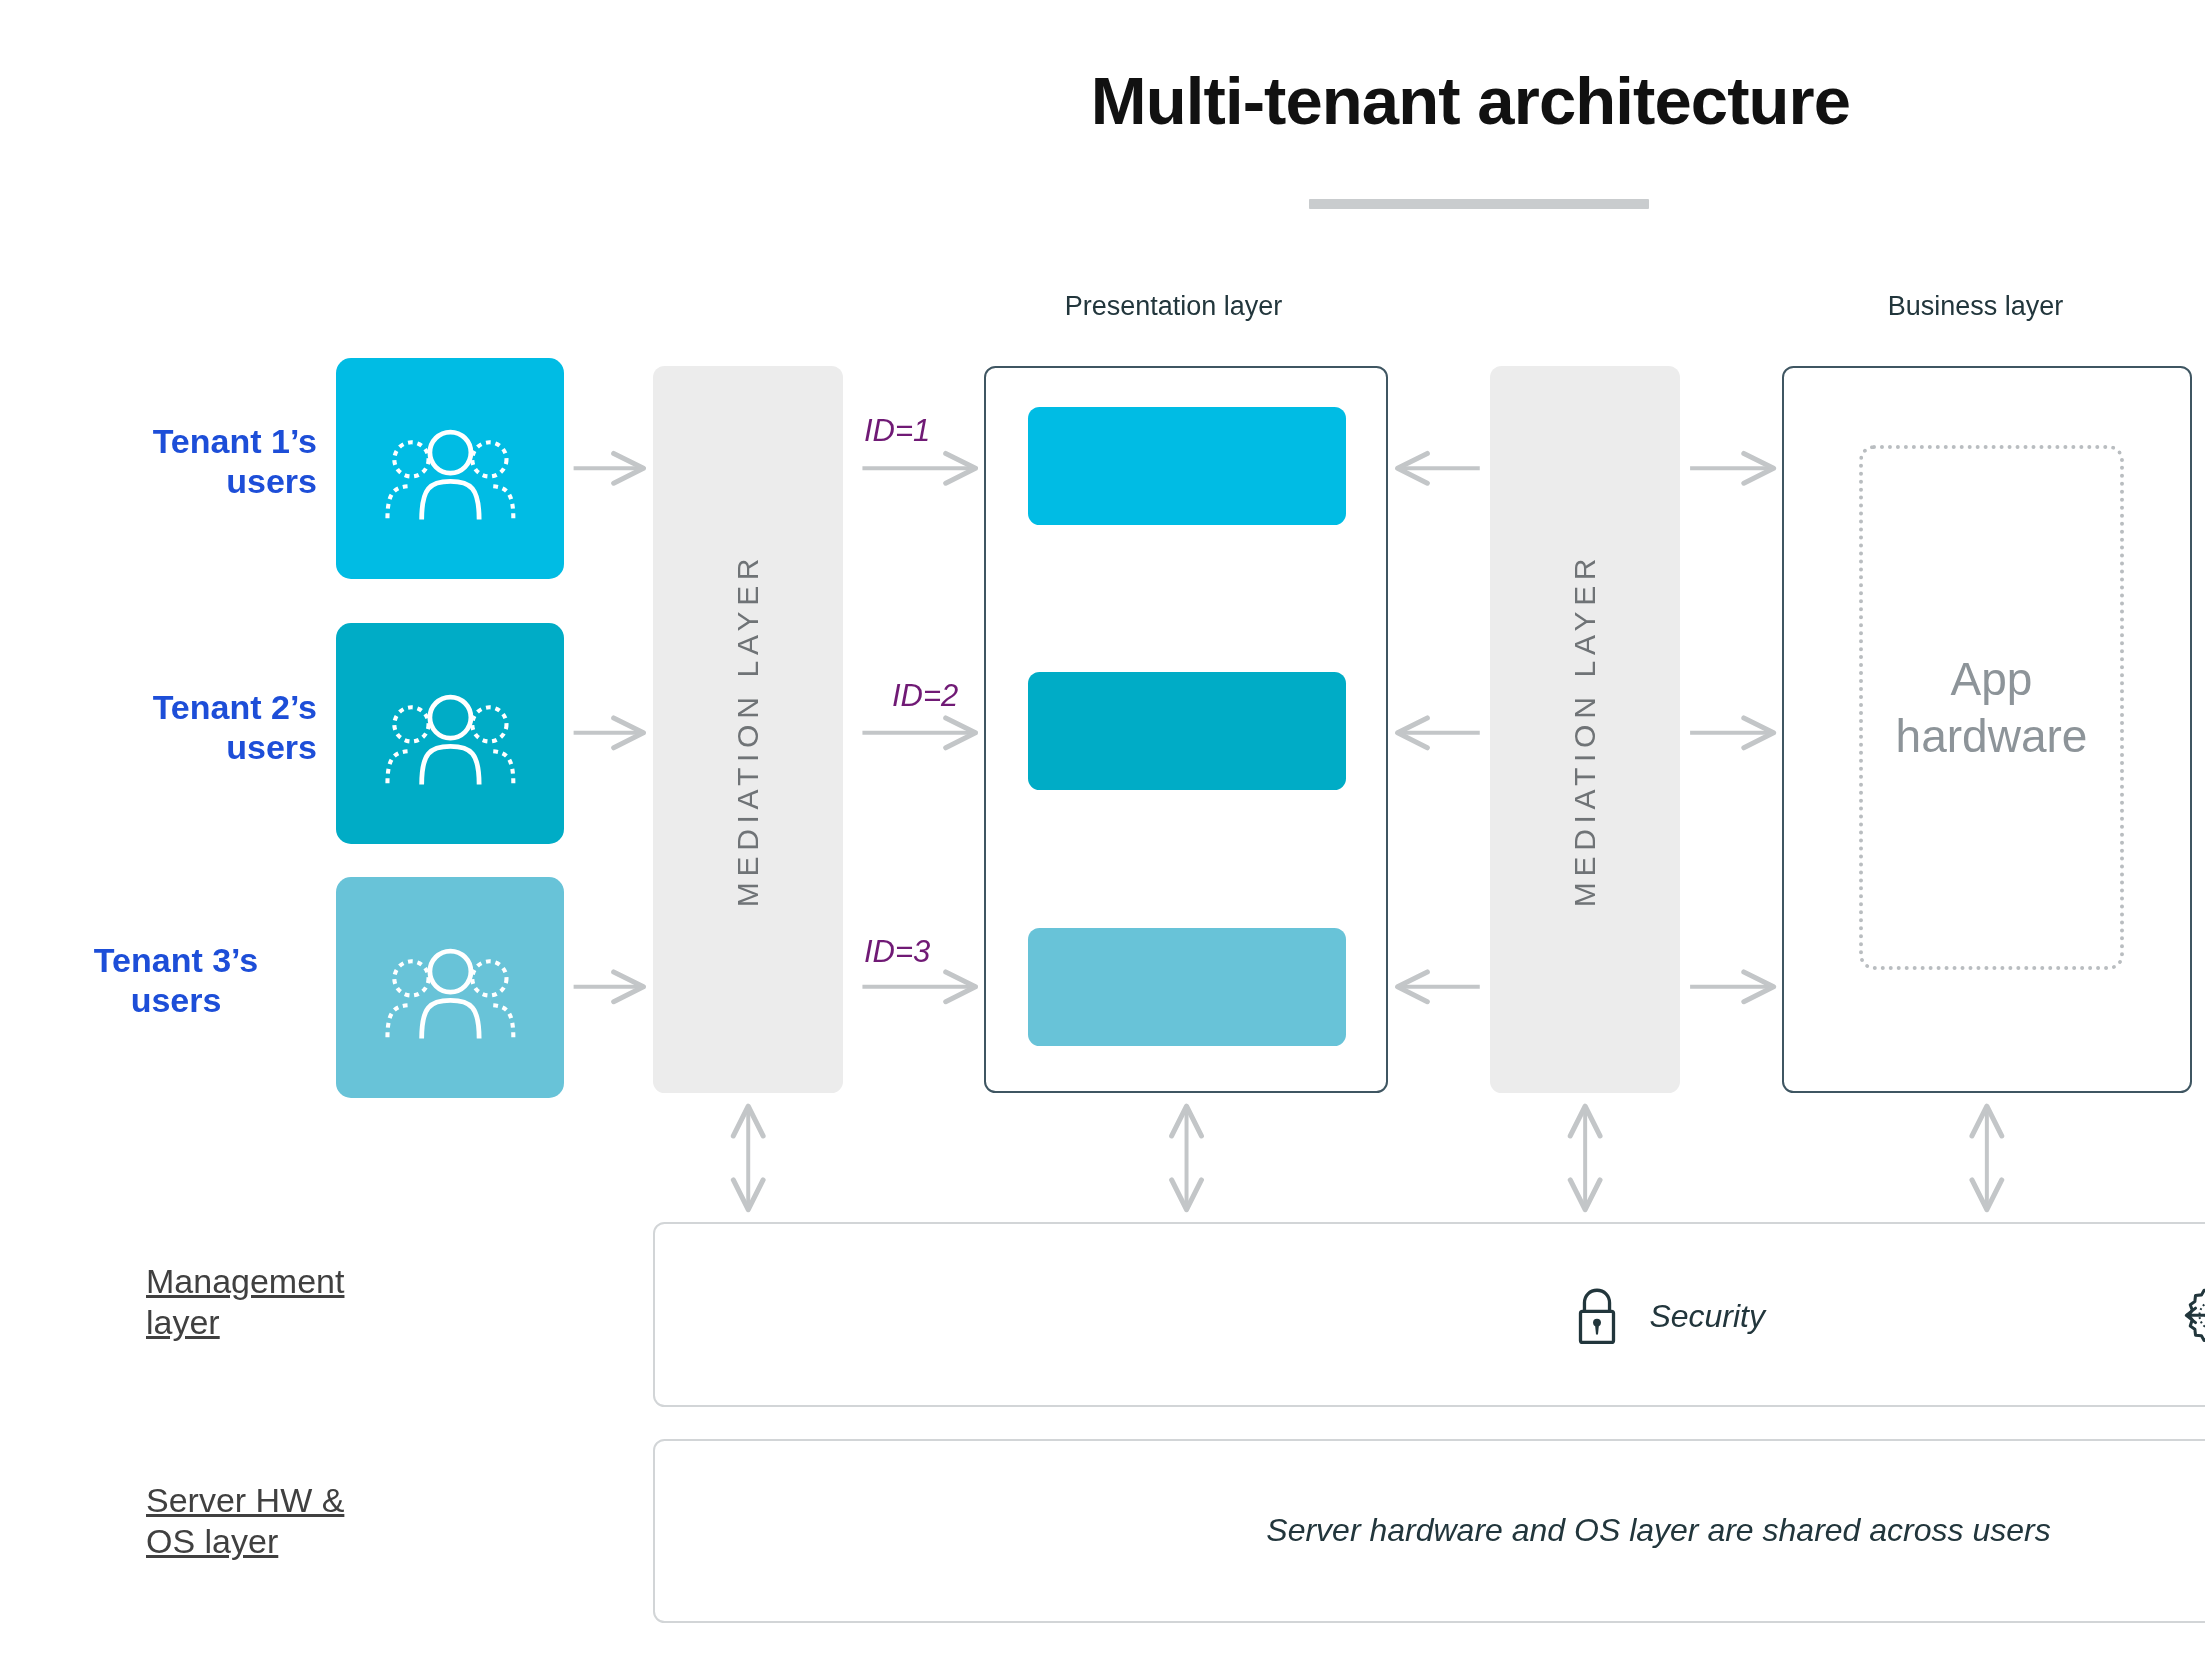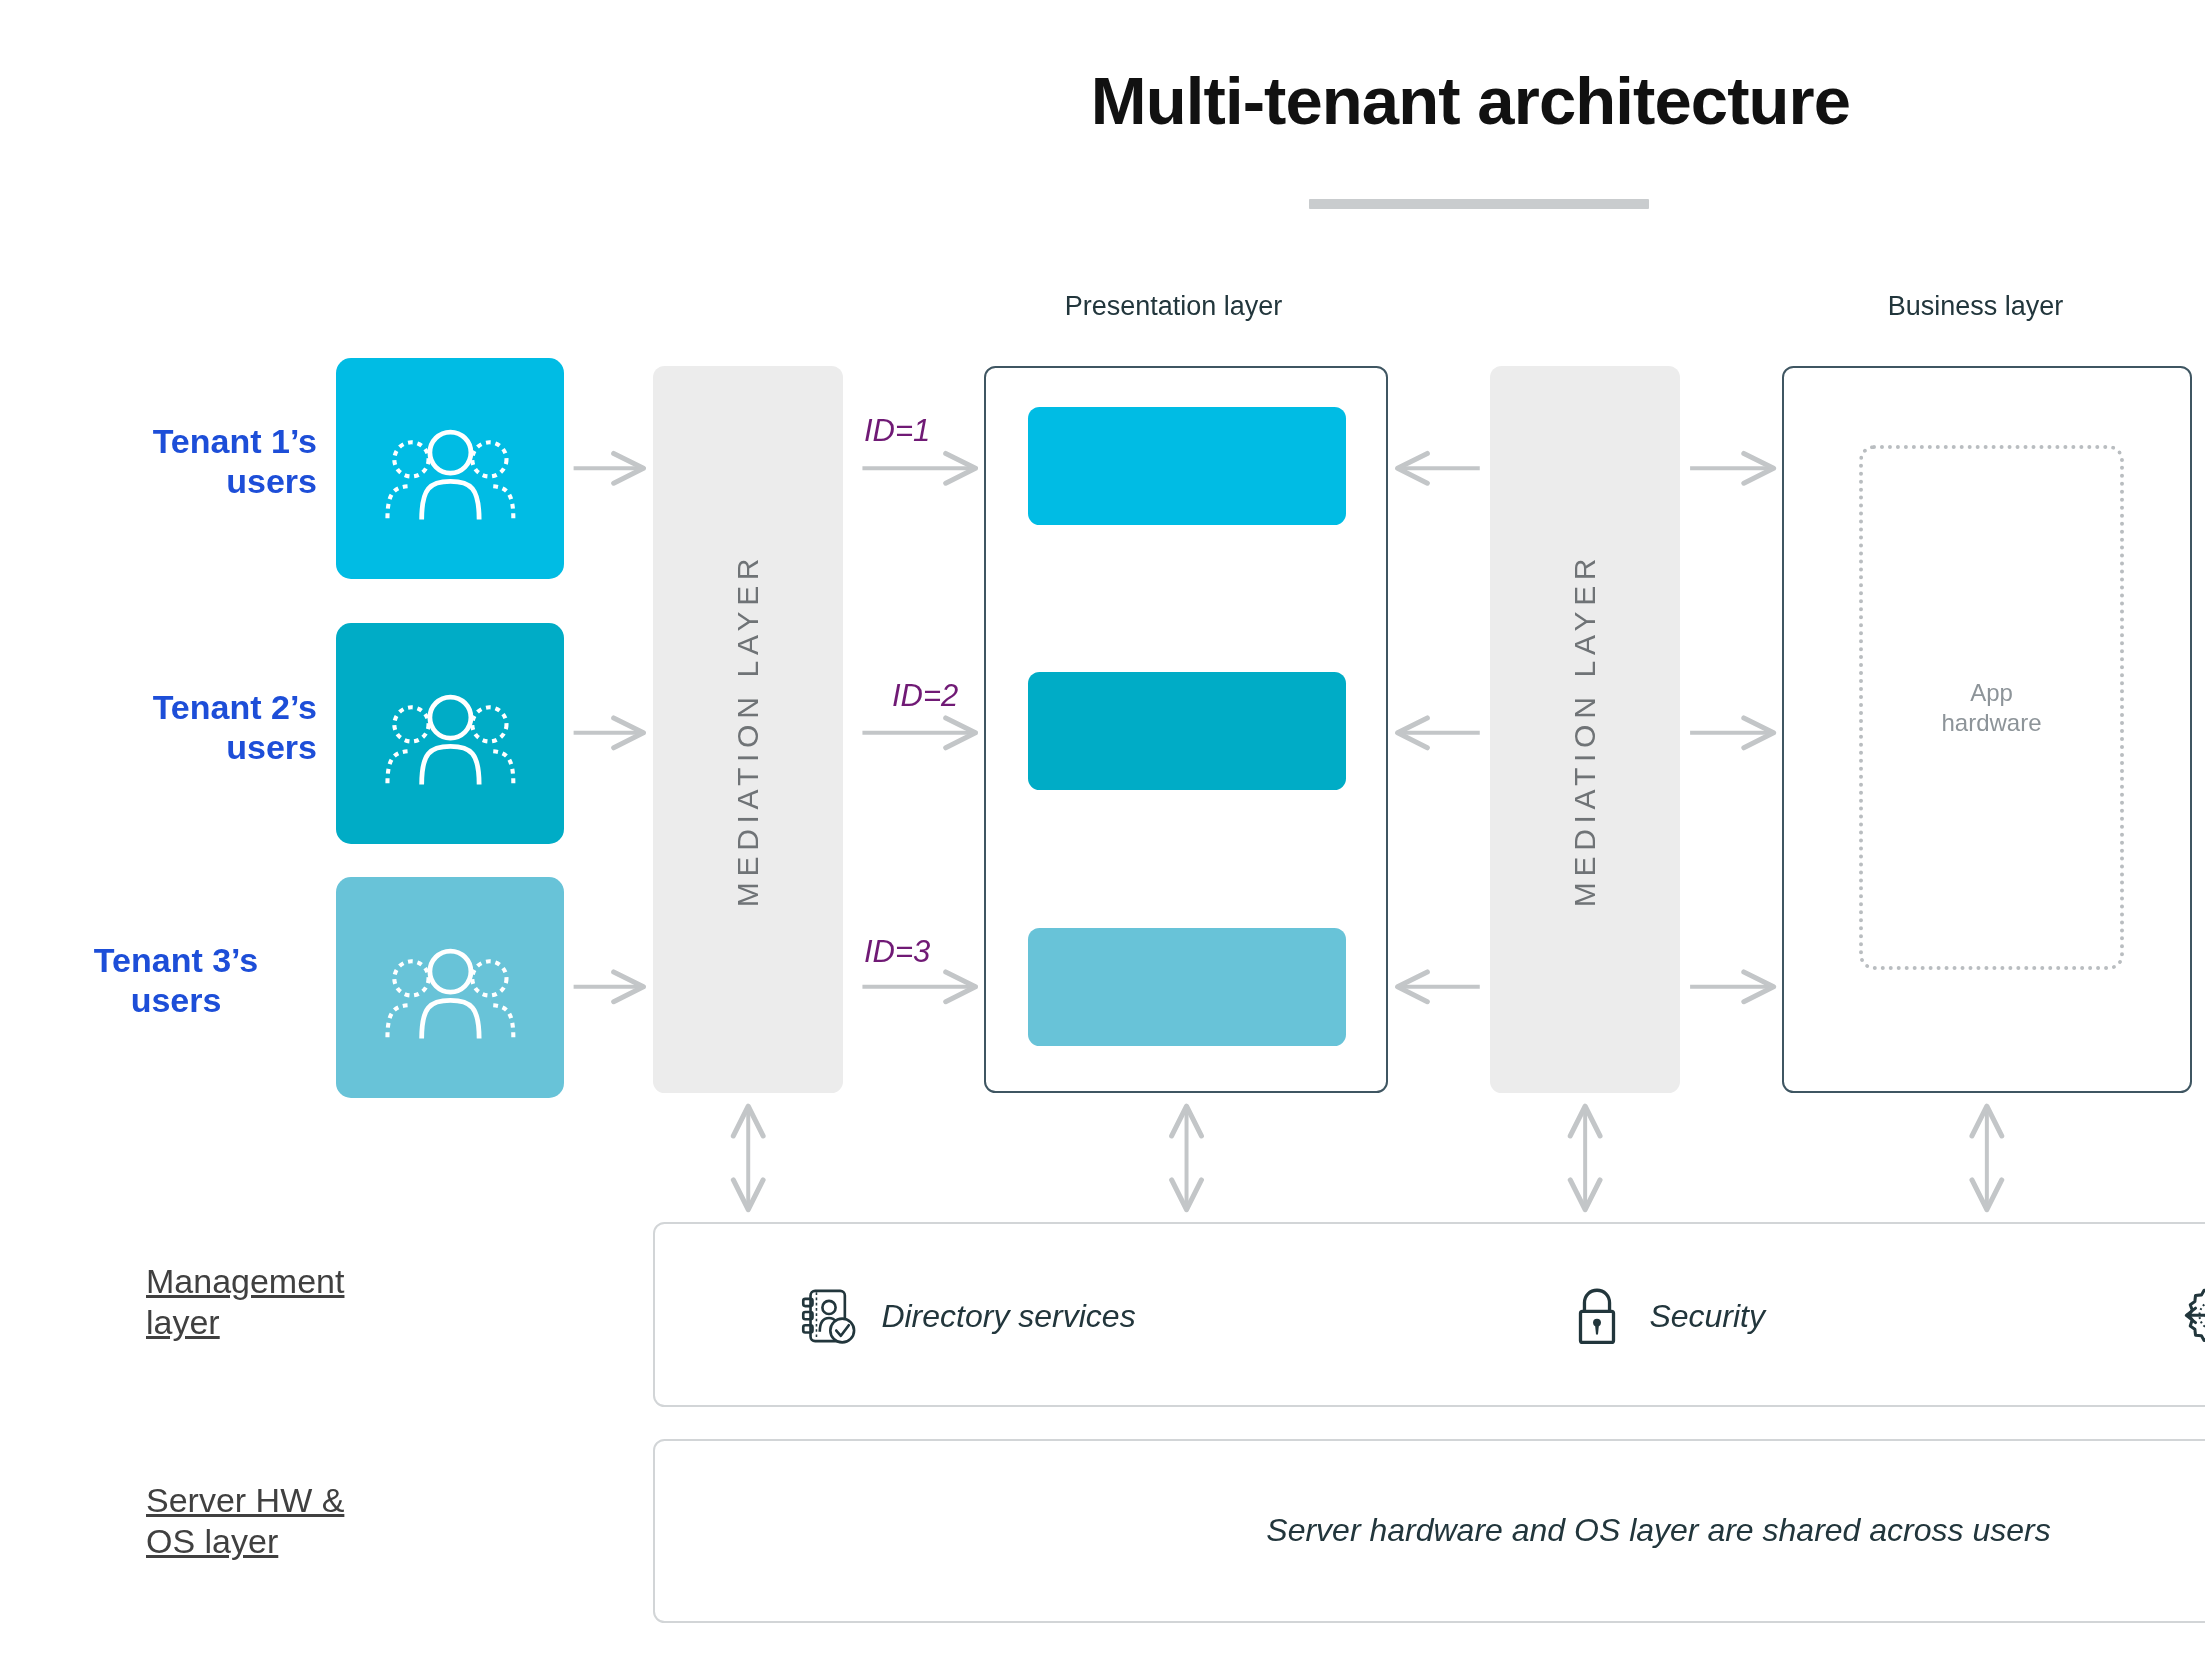--- a/index.html
+++ b/index.html
@@ -69,21 +69,21 @@
     color: #701a75; white-space: nowrap;
   }
 
   
   .app-dashed {
     position: absolute;
     border: 4px dotted #b9bdc0; border-radius: 15px;
     display: flex; align-items: center; justify-content: center;
   }
   .app-dashed span {
-    font-size: 24px; color: #8d9499; text-align: center; line-height: 1.22;
+    font-size: 46px; color: #8d9499; text-align: center; line-height: 1.22;
   }
 
   
   .band {
     position: absolute; border: 2.2px solid #d2d5d7; border-radius: 11.5px;
     background: #ffffff;
   }
   .band-label {
     position: absolute; text-align: left; width: 441px;
     font-size: 34px; font-weight: 400; color: #404040; line-height: 1.2; text-decoration: underline;
@@ -182,34 +182,20 @@
       <span>hardware</span>
     </span>
   </div>
 
   <div class="band" style="left:653px; top:1222px; width:2011px; height:185px;"></div>
   <div class="band-label" style="left:146px; top:1261px;">
     <div>Management</div>
     <div>layer</div>
   </div>
 
-  <div class="mg-item" style="left:796px; top:1283px;">
-    <svg width="66" height="66" viewBox="0 0 100 100">
-      <rect x="22" y="12" width="52" height="76" rx="7" fill="none" stroke="#22363c" stroke-width="4"></rect>
-      <line x1="31" y1="14" x2="31" y2="86" stroke="#22363c" stroke-width="2.4" stroke-dasharray="4 4"></line>
-      <rect x="11" y="24" width="14" height="11" rx="3" fill="none" stroke="#22363c" stroke-width="4"></rect>
-      <rect x="11" y="44" width="14" height="11" rx="3" fill="none" stroke="#22363c" stroke-width="4"></rect>
-      <rect x="11" y="64" width="14" height="11" rx="3" fill="none" stroke="#22363c" stroke-width="4"></rect>
-      <circle cx="50" cy="37" r="10" fill="none" stroke="#22363c" stroke-width="4"></circle>
-      <path d="M36 74 C36 58 42 53 50 53 C58 53 64 58 64 74" fill="none" stroke="#22363c" stroke-width="4"></path>
-      <circle cx="70" cy="72" r="18" fill="#fff" stroke="#22363c" stroke-width="4"></circle>
-      <path d="M61 72 L68 80 L80 64" fill="none" stroke="#22363c" stroke-width="4" stroke-linecap="round" stroke-linejoin="round"></path>
-    </svg>
-    <span class="mg-text">Directory services</span>
-  </div>
 
   <div class="mg-item" style="left:1564px; top:1283px;">
     <svg width="66" height="66" viewBox="0 0 100 100">
       <path d="M31 43 V30 C31 19 39 11 50 11 C61 11 69 19 69 30 V43" fill="none" stroke="#22363c" stroke-width="5"></path>
       <rect x="25" y="43" width="50" height="47" rx="3" fill="none" stroke="#22363c" stroke-width="5"></rect>
       <circle cx="50" cy="60" r="6" fill="#22363c"></circle>
       <path d="M47 63 L53 63 L51.5 78 L48.5 78 Z" fill="#22363c"></path>
     </svg>
     <span class="mg-text">Security</span>
   </div>

